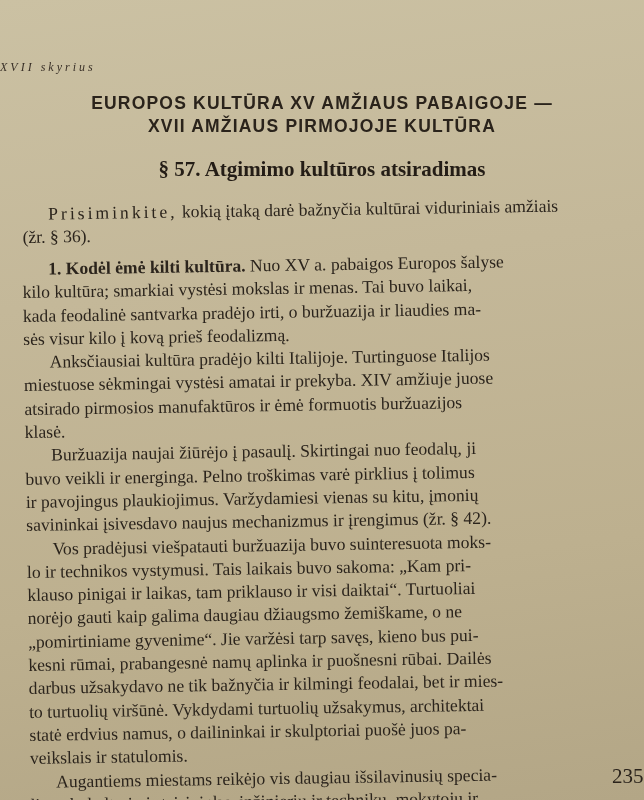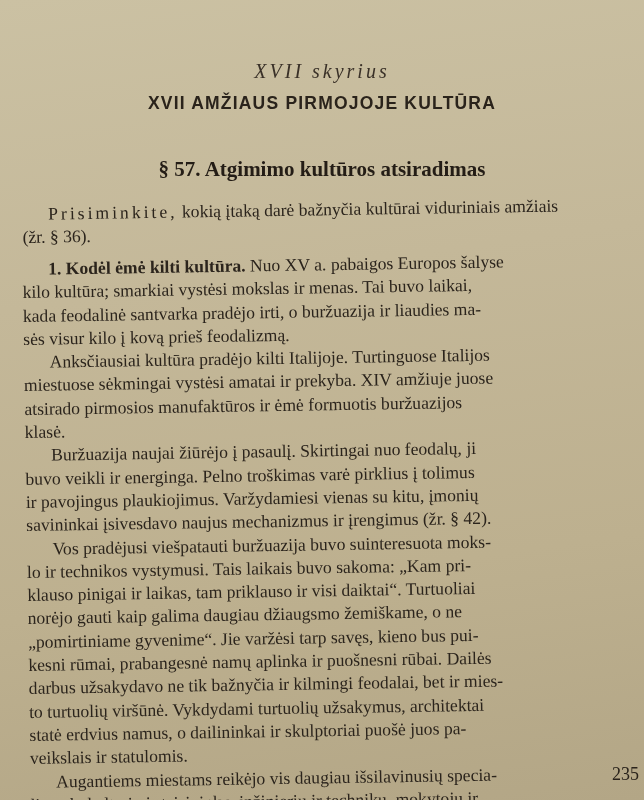--- a/index.html
+++ b/index.html
@@ -5,22 +5,22 @@
     html, body { margin: 0; padding: 0; }
     body {
       width: 644px; height: 800px; overflow: hidden;
       background: linear-gradient(172deg, #cbc1a3 0%, #c4b899 35%, #bdb08f 70%, #b3a686 100%);
       font-family: "Liberation Serif", "DejaVu Serif", serif;
       color: #2a231b;
       position: relative;
     }
     .page { position: absolute; left: 0; top: 0; width: 644px; height: 800px; }
     .chapter-label {
-      position: absolute; top: 60px; left: 0; width: 644px; text-align: center;
-      font-style: italic; font-size: 20px; letter-spacing: 3px; color: #3a3128;
+      position: absolute; top: 60px; left: 0; width: 644px; text-align: left;
+      font-style: italic; font-size: 12px; letter-spacing: 3px; color: #3a3128;
     }
     .chapter-title {
       position: absolute; top: 92px; left: 0; width: 644px; text-align: center;
       font-family: "Liberation Sans", "DejaVu Sans", sans-serif;
       font-weight: bold; font-size: 17.5px; letter-spacing: 1.2px; line-height: 23px;
       color: #2a231b;
     }
     .section-title {
       position: absolute; top: 157px; left: 0; width: 644px; text-align: center;
       font-weight: bold; font-size: 21px; color: #241d16;
@@ -29,31 +29,32 @@
       position: absolute; left: 22px; width: 596px;
       font-size: 17.6px; line-height: 23.3px; color: #2b241c;
       transform: rotate(-0.9deg); transform-origin: left top;
     }
     .line { white-space: nowrap; text-align: justify; display: block; height: 23.3px; }
     .indent { padding-left: 26px; }
     .spaced { letter-spacing: 3px; }
     .bold { font-weight: bold; }
     .page-number {
       position: absolute; left: 612px; top: 764px;
-      font-size: 18px; color: #2a231b;
+      font-size: 21px; color: #2a231b;
     }
   </style>
 </head>
 <body>
 
 <div class="page">
 
   <div class="chapter-label">XVII skyrius</div>
 
   <div class="chapter-title">
+    <div>EUROPOS KULTŪRA XV AMŽIAUS PABAIGOJE —</div>
     <div>XVII AMŽIAUS PIRMOJOJE KULTŪRA</div>
   </div>
 
   <div class="section-title">§ 57. Atgimimo kultūros atsiradimas</div>
 
   <div class="body-text" style="top:203px;">
     <span class="line indent"><span class="spaced">Prisiminkite,</span><span> kokią įtaką darė bažnyčia kultūrai viduriniais amžiais</span></span>
     <span class="line">(žr. § 36).</span>
   </div>
 

